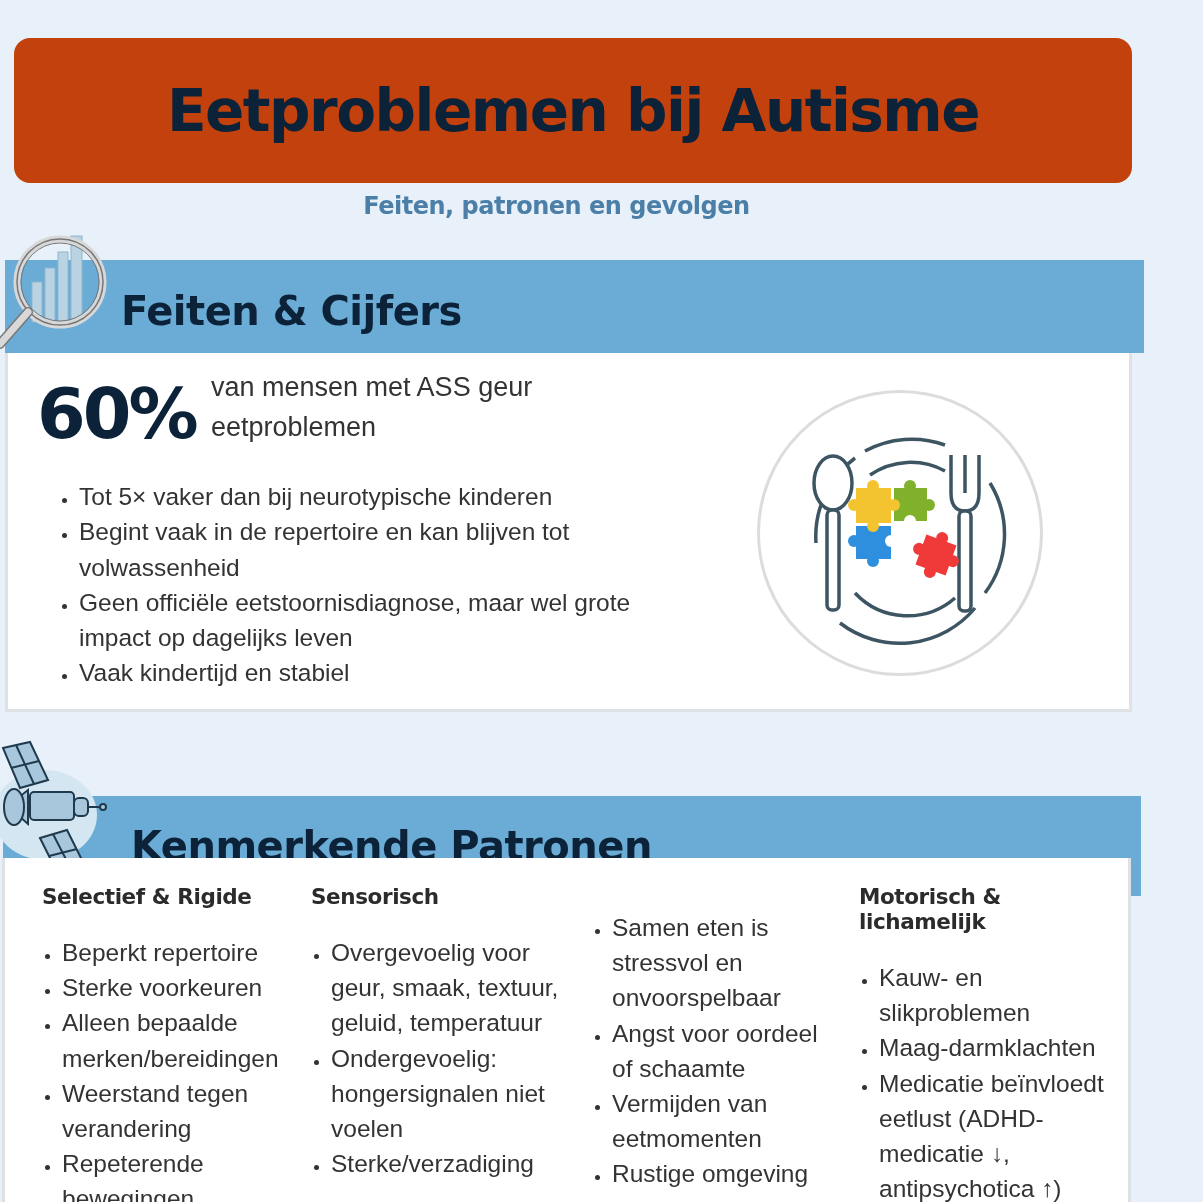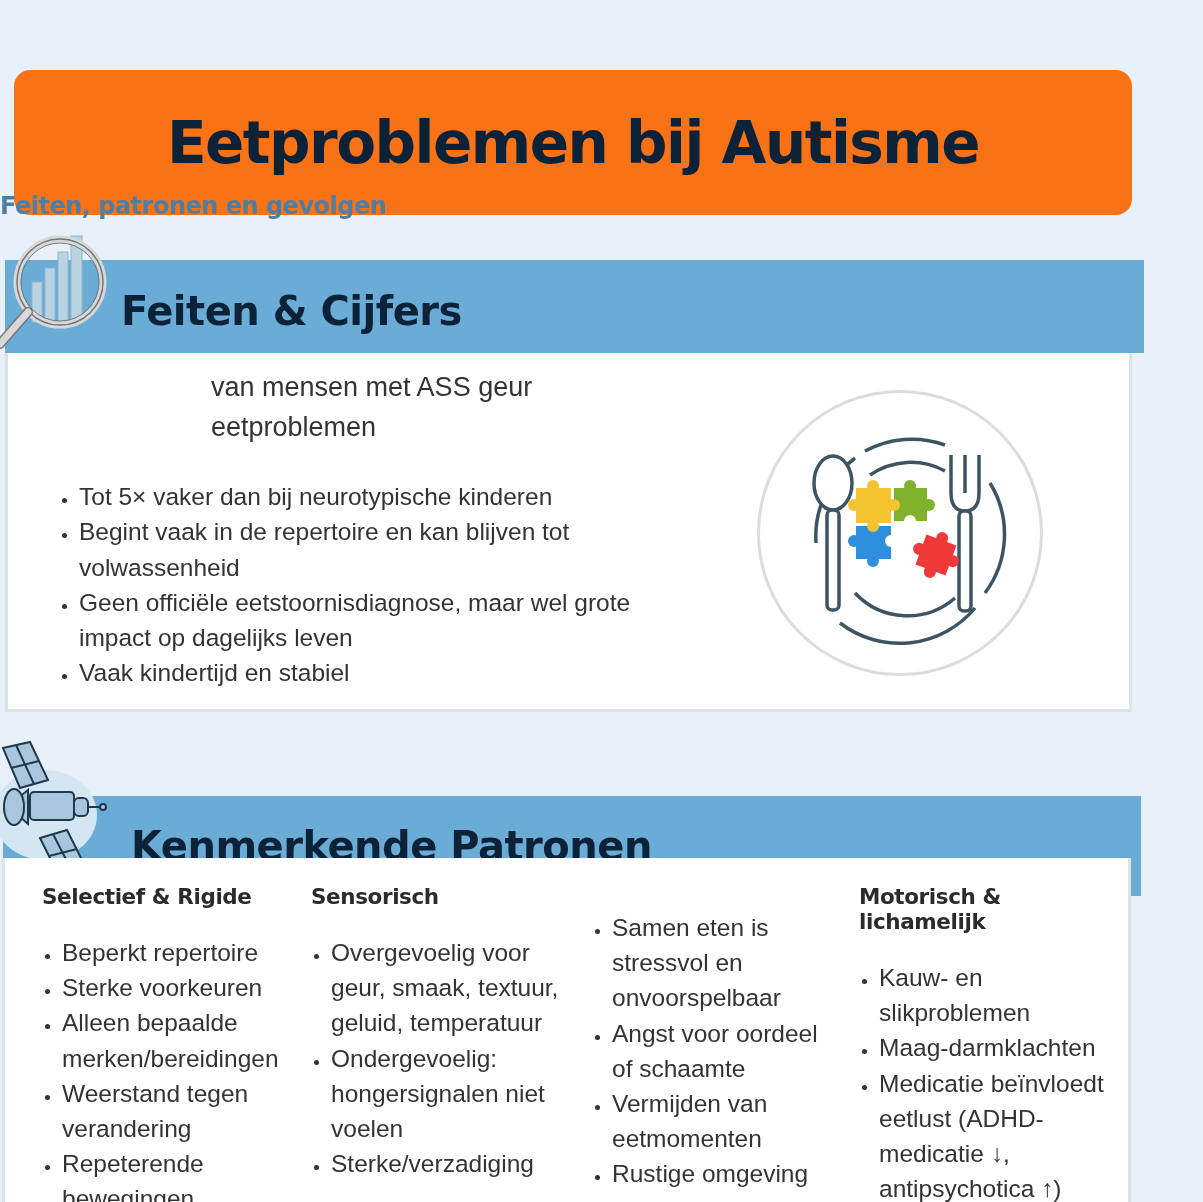--- a/index.html
+++ b/index.html
@@ -4,29 +4,29 @@
 <style>
   html, body { margin: 0; padding: 0; }
   body {
     width: 1203px; height: 1202px; overflow: hidden;
     background: #e8f1f9;
     font-family: "Liberation Sans", sans-serif;
     position: relative;
   }
   .title-banner {
     position: absolute; left: 14px; top: 38px; width: 1118px; height: 145px;
-    background: #f97316; border-radius: 16px;
-    display: flex; align-items: center; justify-content: center; margin-top: 32px;
+    background: #c2410c; border-radius: 16px;
+    display: flex; align-items: center; justify-content: center;
   }
   .title-banner h1 {
     margin: 0; font-family: "DejaVu Sans", sans-serif; font-weight: bold;
     font-size: 58px; color: #0b2238; letter-spacing: -1.5px;
   }
   .subtitle {
-    position: absolute; left: 0; width: 1113px; top: 192px; text-align: left;
+    position: absolute; left: 0; width: 1113px; top: 192px; text-align: center;
     font-family: "DejaVu Sans", sans-serif; font-weight: bold; font-size: 24px; color: #4b7fa8;
     letter-spacing: -0.5px;
   }
   .section-header {
     position: absolute; background: #6aacd6; padding-left: 12px;
   }
   .section-header h2 {
     position: absolute; margin: 0; font-family: "DejaVu Sans", sans-serif;
     font-weight: bold; color: #0b2238; letter-spacing: -0.5px;
   }
@@ -86,20 +86,21 @@
     <rect x="58" y="20" width="10" height="70" fill="#b9d3e3" stroke="#8fb5cc" stroke-width="1"></rect>
     <rect x="71" y="4" width="11" height="86" fill="#b9d3e3" stroke="#8fb5cc" stroke-width="1"></rect>
     <circle cx="60" cy="50" r="43" fill="none" stroke="#d8d8d8" stroke-width="7"></circle>
     <circle cx="60" cy="50" r="43" fill="none" stroke="#777" stroke-width="1.5"></circle>
     <circle cx="60" cy="50" r="39" fill="none" stroke="#777" stroke-width="1"></circle>
     <line x1="28" y1="80" x2="0" y2="112" stroke="#777" stroke-width="10" stroke-linecap="round"></line>
     <line x1="28" y1="80" x2="0" y2="112" stroke="#d8d8d8" stroke-width="7" stroke-linecap="round"></line>
   </svg>
 </div>
 <div class="section-body" id="s1-body">
+  <div class="big-stat">60%</div>
   <div class="stat-desc">van mensen met ASS geur eetproblemen</div>
   <ul class="facts">
     <li>Tot 5× vaker dan bij neurotypische kinderen</li>
     <li>Begint vaak in de repertoire en kan blijven tot volwassenheid</li>
     <li>Geen officiële eetstoornisdiagnose, maar wel grote impact op dagelijks leven</li>
     <li>Vaak kindertijd en stabiel</li>
   </ul>
   <div class="plate-circle">
     <svg width="280" height="280" viewBox="0 0 280 280">
 

